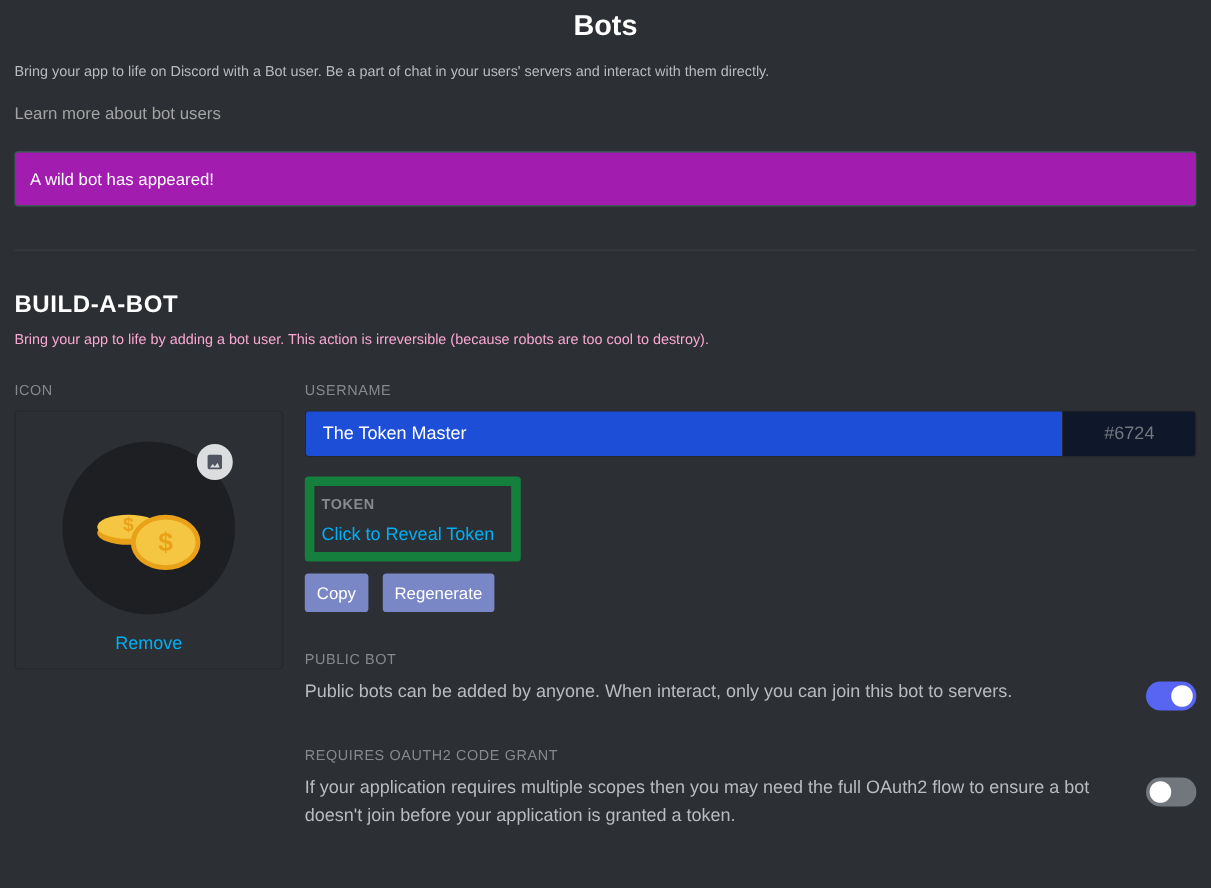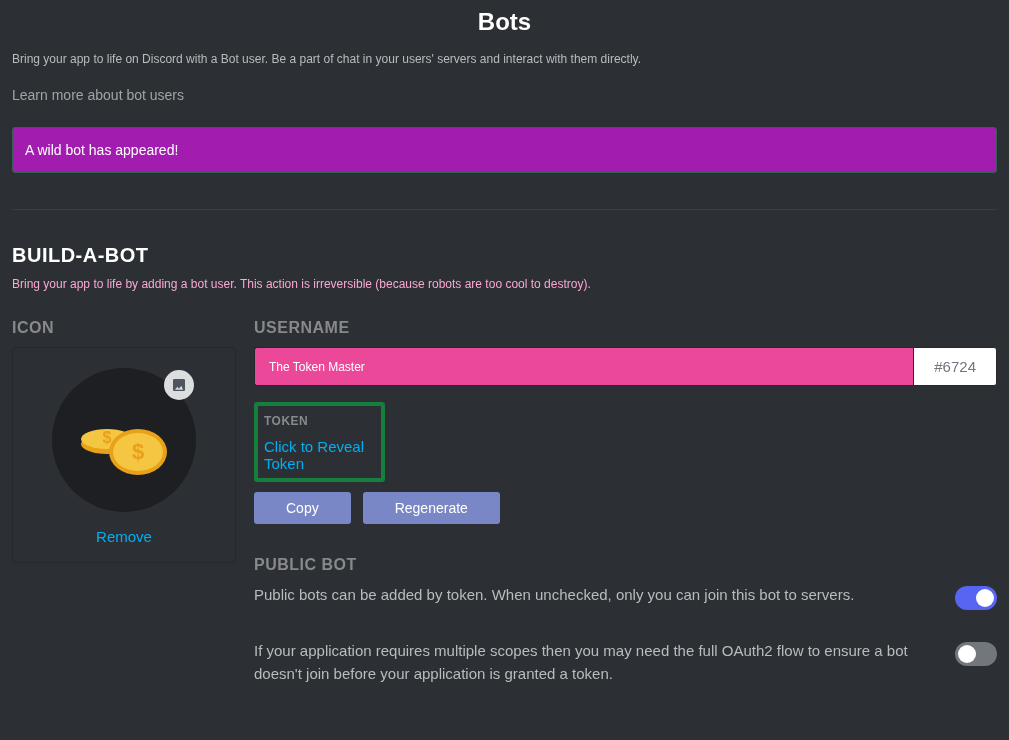--- a/index.html
+++ b/index.html
@@ -70,34 +70,35 @@
     }
     .icon-col {
       width: 224px;
       flex-shrink: 0;
     }
     .main-col {
       flex: 1;
     }
     .field-label {
       color: #87898c;
-      font-size: 16px;
-      font-weight: 700;
+      font-size: 12px;
+      font-weight: 400;
       letter-spacing: 0.5px;
       text-transform: uppercase;
       margin-bottom: 10px;
     }
     .icon-box {
       border: 1px solid #26282c;
       border-radius: 4px;
       padding: 12px;
       display: flex;
       flex-direction: column;
       align-items: center;
       height: 216px;
+      justify-content: flex-end;
     }
     .avatar-wrap {
       position: relative;
       margin-top: 8px;
     }
     .avatar {
       width: 144px;
       height: 144px;
       border-radius: 50%;
       background: #1e1f22;
@@ -172,44 +173,44 @@
       font-size: 15px;
       margin-top: 16px;
       cursor: pointer;
     }
     .username-row {
       display: flex;
       margin-bottom: 16px;
     }
     .username-input {
       flex: 1;
-      background: #ec4899;
+      background: #1d4ed8;
       border: 1px solid #26282c;
       border-right: none;
       border-radius: 3px 0 0 3px;
       color: #ffffff;
-      font-size: 12px;
+      font-size: 15px;
       padding: 10px 14px;
       outline: none;
     }
     .discriminator {
-      background: #ffffff;
+      background: #0f172a;
       border: 1px solid #26282c;
       border-radius: 0 3px 3px 0;
       color: #72767d;
       font-size: 15px;
-      padding: 10px 20px;
+      padding: 10px 34px;
       display: flex;
       align-items: center;
     }
     .token-box {
-      border: 4px solid #15803d;
+      border: 8px solid #15803d;
       border-radius: 3px;
       padding: 8px 6px 6px;
-      width: 131px;
+      width: 180px;
       margin-bottom: 10px;
     }
     .token-label {
       color: #87898c;
       font-size: 12px;
       font-weight: 700;
       letter-spacing: 0.5px;
     }
     .reveal-token {
       color: #00aff4;
@@ -221,21 +222,21 @@
       display: flex;
       gap: 12px;
       margin-bottom: 32px;
     }
     .btn {
       background: #7a87c7;
       color: #ffffff;
       border: none;
       border-radius: 3px;
       font-size: 14px;
-      padding: 8px 32px;
+      padding: 8px 10px;
       cursor: pointer;
     }
     .setting-block {
       margin-bottom: 30px;
     }
     .setting-row {
       display: flex;
       align-items: flex-start;
       justify-content: space-between;
       gap: 20px;
@@ -330,27 +331,28 @@
 
     <div class="btn-row">
       <button class="btn">Copy</button>
       <button class="btn">Regenerate</button>
     </div>
 
     <div class="setting-block">
       <div class="field-label">PUBLIC BOT</div>
       <div class="setting-row">
         <div class="setting-text">
-          <div class="setting-desc">Public bots can be added by token. When unchecked, only you can join this bot to servers.</div>
+          <div class="setting-desc">Public bots can be added by anyone. When interact, only you can join this bot to servers.</div>
         </div>
         <div class="toggle toggle-on"></div>
       </div>
     </div>
 
     <div class="setting-block">
+      <div class="field-label">REQUIRES OAUTH2 CODE GRANT</div>
       <div class="setting-row">
         <div class="setting-text">
           <div class="setting-desc">If your application requires multiple scopes then you may need the full OAuth2 flow to ensure a bot doesn't join before your application is granted a token.</div>
         </div>
         <div class="toggle toggle-off"></div>
       </div>
     </div>
   </div>
 </div>
 

